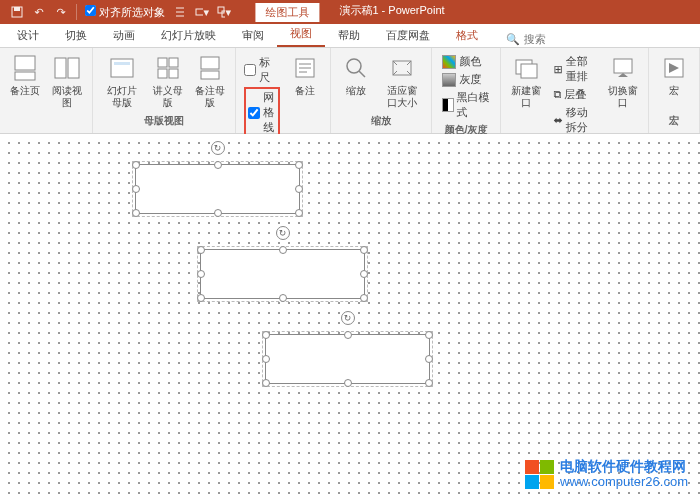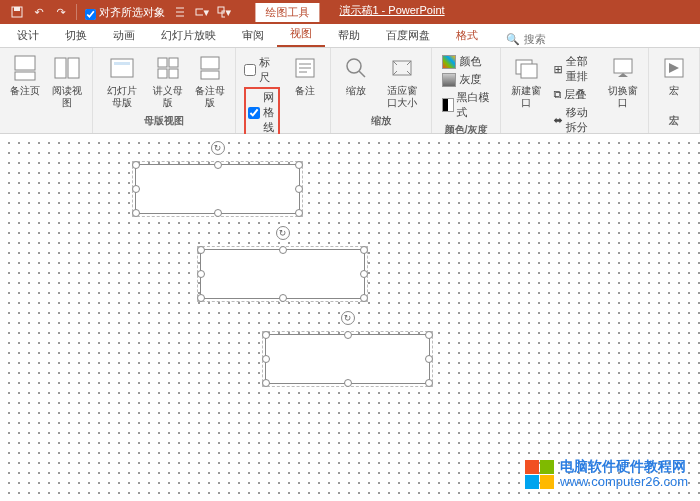--- a/index.html
+++ b/index.html
@@ -1,23 +1,23 @@
 <!DOCTYPE html>
 <html><head>
 <meta charset="utf-8">
 <style>
 *{margin:0;padding:0;box-sizing:border-box;font-family:"Microsoft YaHei",sans-serif;font-size:11px;}
 body{background:#fff;width:700px;height:501px;overflow:hidden;position:relative;}
 .titlebar{background:#b7472a;height:24px;display:flex;align-items:center;color:#fff;position:relative;}
 .qat{display:flex;align-items:center;gap:8px;padding-left:10px;}
 .qat-icon{width:14px;height:14px;display:flex;align-items:center;justify-content:center;opacity:.9;}
-.qat-check{display:flex;align-items:flex-end;gap:3px;font-size:11px;}
+.qat-check{display:flex;align-items:flex-start;gap:3px;font-size:11px;}
 .qat-check input{width:11px;height:11px;}
 .qat-sep{width:1px;height:16px;background:rgba(255,255,255,.3);}
-.title-center{position:absolute;left:50%;transform:translateX(-50%);display:flex;gap:20px;font-size:11px;text-decoration:underline;}
+.title-center{position:absolute;left:50%;transform:translateX(-50%);display:flex;gap:20px;font-size:11px;}
 .ctx-tab{background:#fff;color:#b7472a;padding:2px 10px;}
 .ribbon-tabs{background:#fff;height:24px;display:flex;align-items:flex-end;border-bottom:1px solid #d4d4d4;padding-left:4px;}
 .ribbon-tabs .tab{padding:4px 13px;color:#444;cursor:pointer;}
 .ribbon-tabs .tab.active{border-bottom:2px solid #b7472a;color:#b7472a;}
 .ribbon-tabs .tab.format{color:#b7472a;margin-top:10px;}
 .ribbon-tabs .search{margin-left:15px;color:#777;display:flex;align-items:center;gap:4px;}
 .ribbon{background:#f3f3f3;height:86px;display:flex;border-bottom:1px solid #d4d4d4;}
 .group{display:flex;flex-direction:column;padding:3px 6px;border-right:1px solid #e0e0e0;position:relative;}
 .group-content{flex:1;display:flex;align-items:flex-start;gap:4px;}
 .group-label{text-align:center;font-size:10px;color:#666;padding-bottom:2px;font-weight:bold;}

